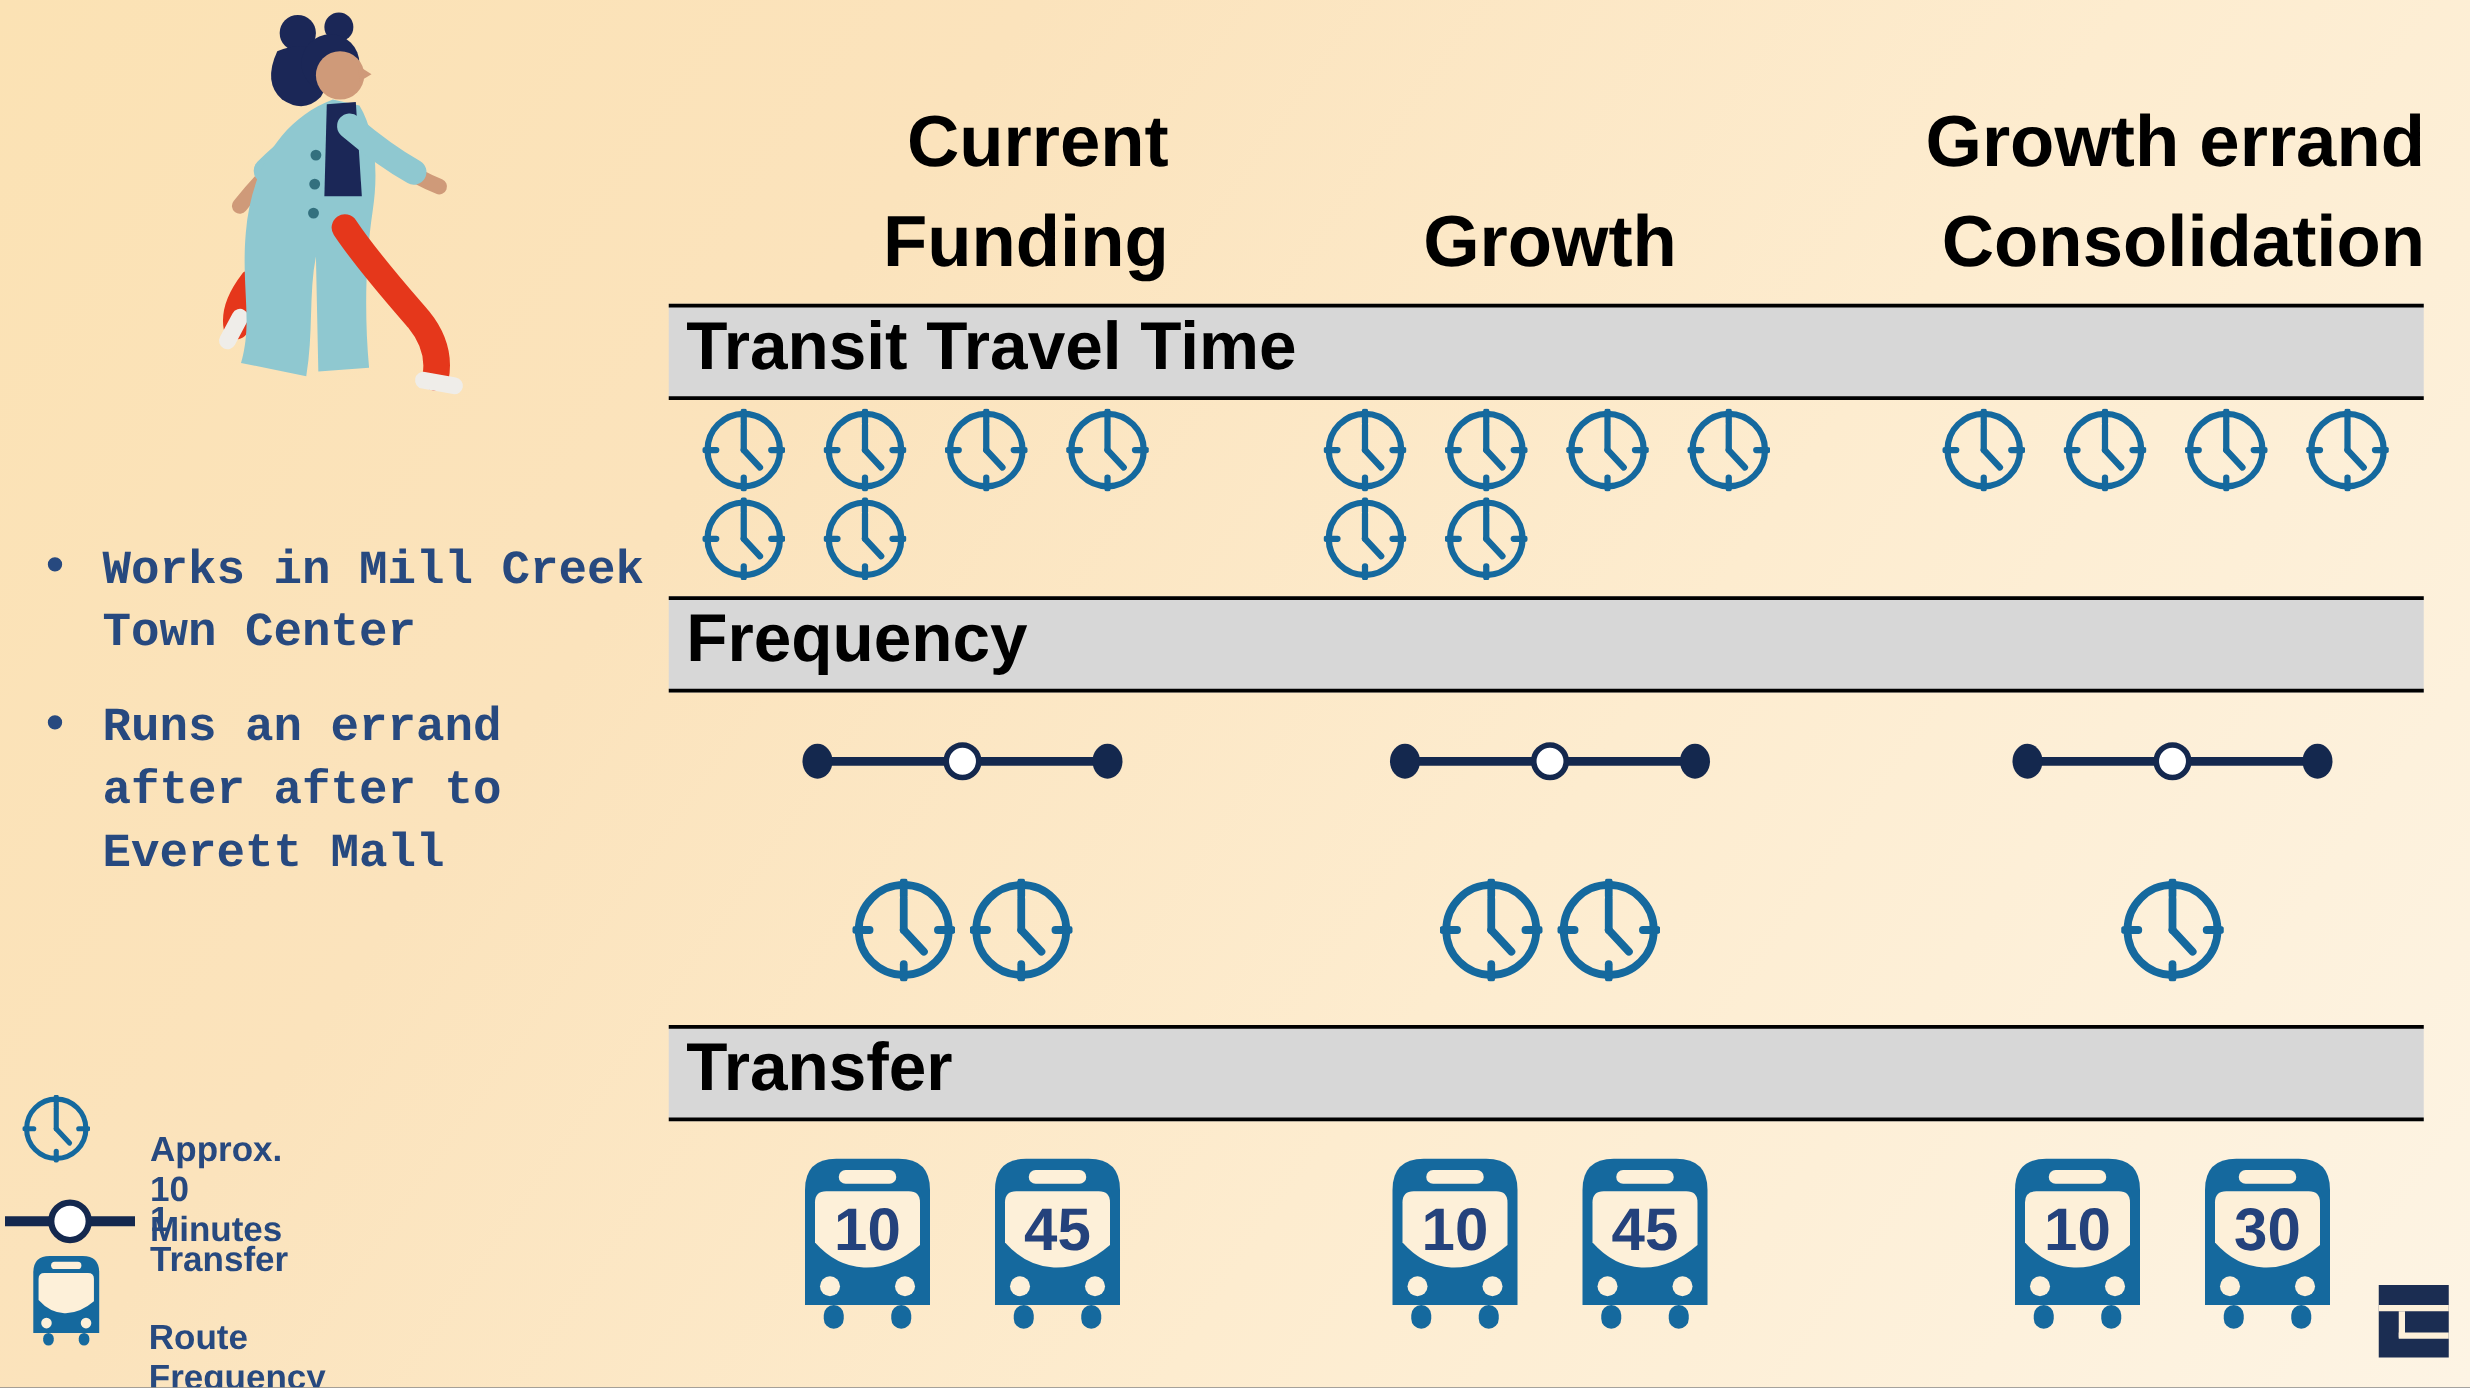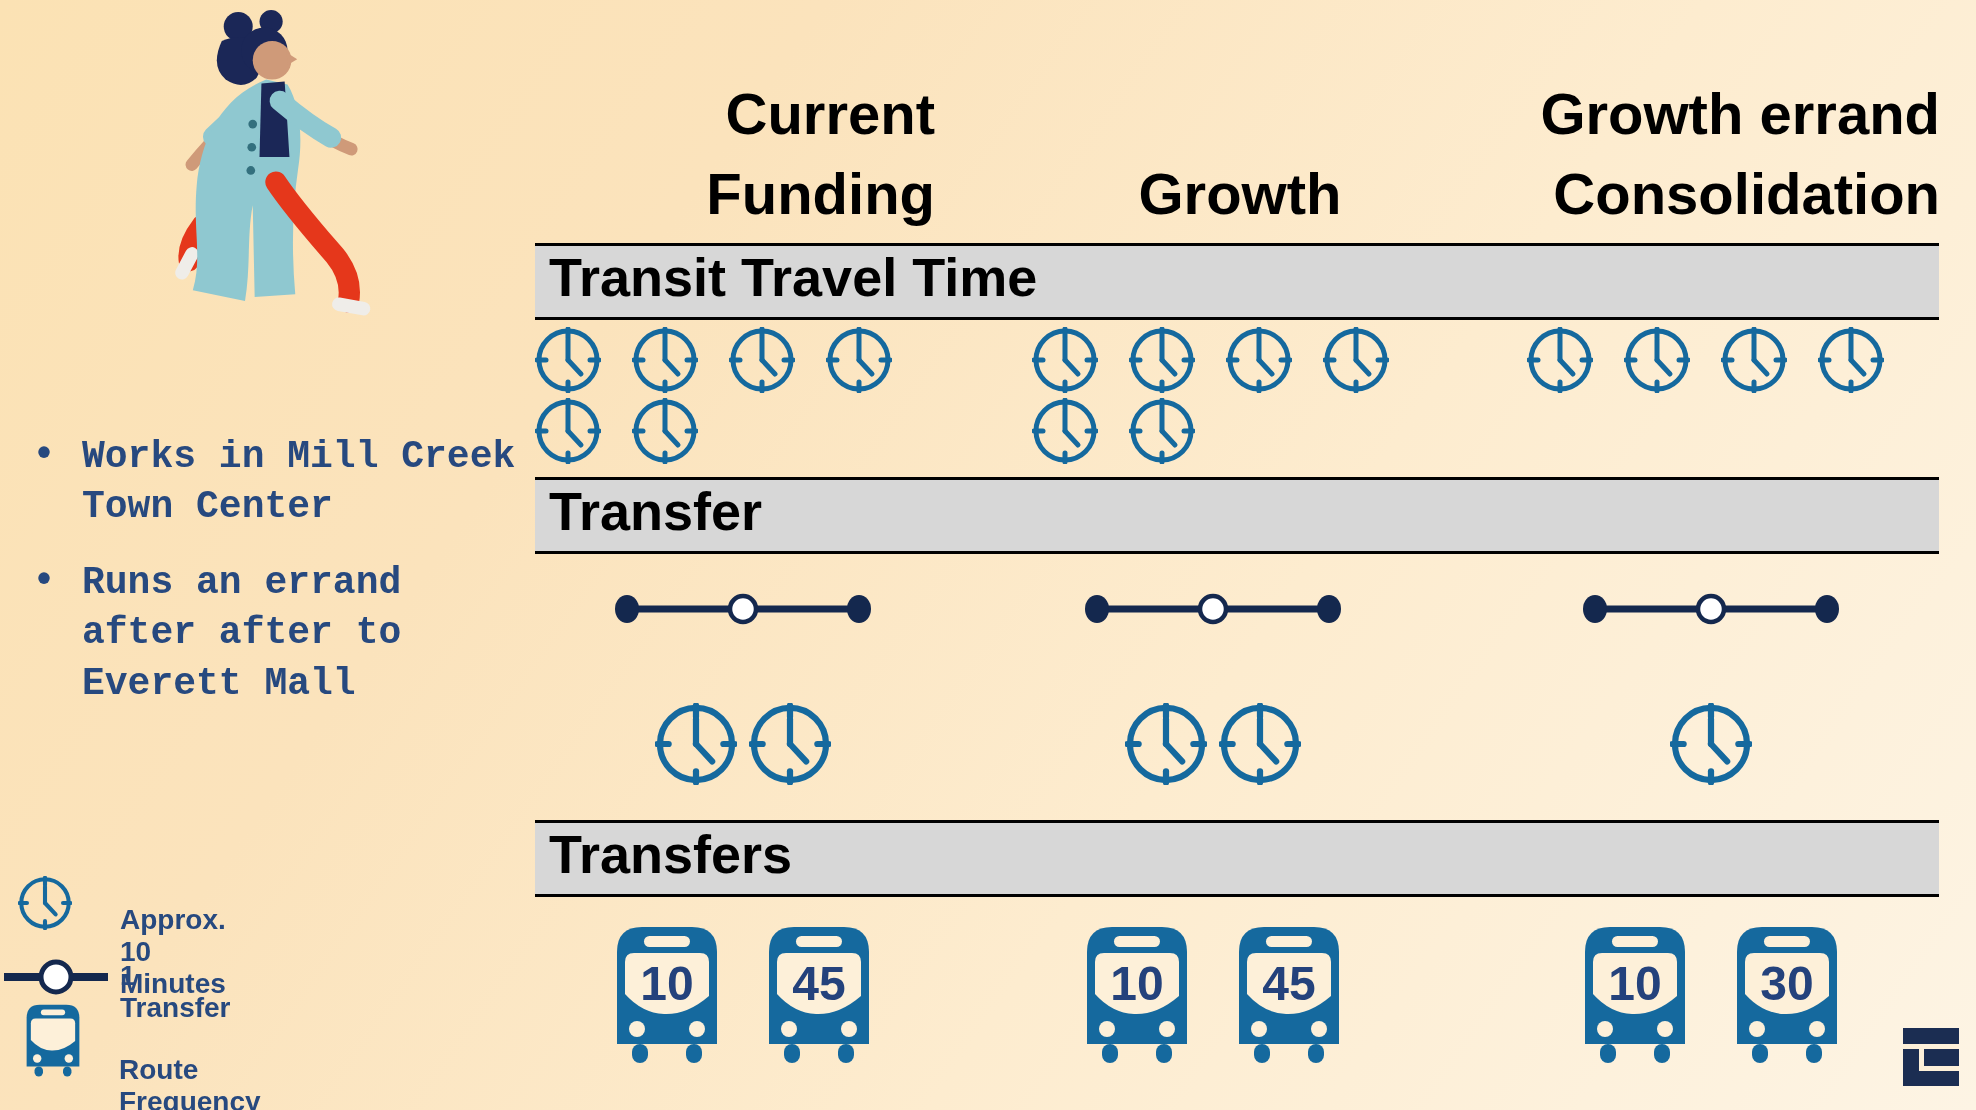--- a/index.html
+++ b/index.html
@@ -41,21 +41,21 @@
     max-width:460px;padding-bottom:6px;
   }
   .col-headers .col-header-cell:nth-child(1) .col-title{max-width:330px;}
   .section-bar{
     position:absolute;left:535px;width:1404px;height:71px;background:#d7d7d7;
     border-top:3px solid #000;border-bottom:3px solid #000;
     display:flex;align-items:flex-start;
   }
   .section-label{font-size:54px;font-weight:bold;color:#000;padding-left:14px;}
   .bar-travel{top:243px;} .bar-transfers{top:477px;} .bar-frequency{top:820px;}
-  .picto-row{position:absolute;left:508px;width:1410px;display:flex;}
+  .picto-row{position:absolute;left:535px;width:1410px;display:flex;}
   .picto-cell{width:470px;display:flex;justify-content:center;align-items:flex-start;}
   .row-travel{top:327px;height:146px;}
   .clock-grid{width:362px;display:flex;flex-wrap:wrap;column-gap:31px;row-gap:5px;}
   .row-travel .picto-cell:nth-child(1) .clock-grid{transform:translateX(-27px);}
   .row-travel .picto-cell:nth-child(3) .clock-grid{transform:translateX(25px);}
   .row-transferline{top:590px;height:40px;}
   .row-waitclocks{top:703px;height:84px;}
   .wait-grid{display:flex;column-gap:12px;}
   .row-buses{top:922px;height:142px;}
   .bus-grid{display:flex;column-gap:42px;}
@@ -159,24 +159,24 @@
       </div>
     <div class="col-header-cell">
         <div class="col-title">Growth errand Consolidation</div>
       </div>
   </div>
 
   <div class="section-bar bar-travel">
     <span class="section-label">Transit Travel Time</span>
   </div>
   <div class="section-bar bar-transfers">
+    <span class="section-label">Frequency</span>
+  </div>
+  <div class="section-bar bar-frequency">
     <span class="section-label">Transfer</span>
-  </div>
-  <div class="section-bar bar-frequency">
-    <span class="section-label">Transfers</span>
   </div>
 
   <div class="picto-row row-travel">
     <div class="picto-cell">
         <div class="clock-grid">
           <svg width="66" height="66" viewBox="0 0 66 66" fill="none" stroke="#15699e" stroke-width="5" stroke-linecap="round">
     <circle cx="33" cy="33" r="29"></circle>
     <line x1="33" y1="2" x2="33" y2="11"></line>
             <line x1="33" y1="55" x2="33" y2="64"></line>
     <line x1="2" y1="33" x2="11" y2="33"></line>

